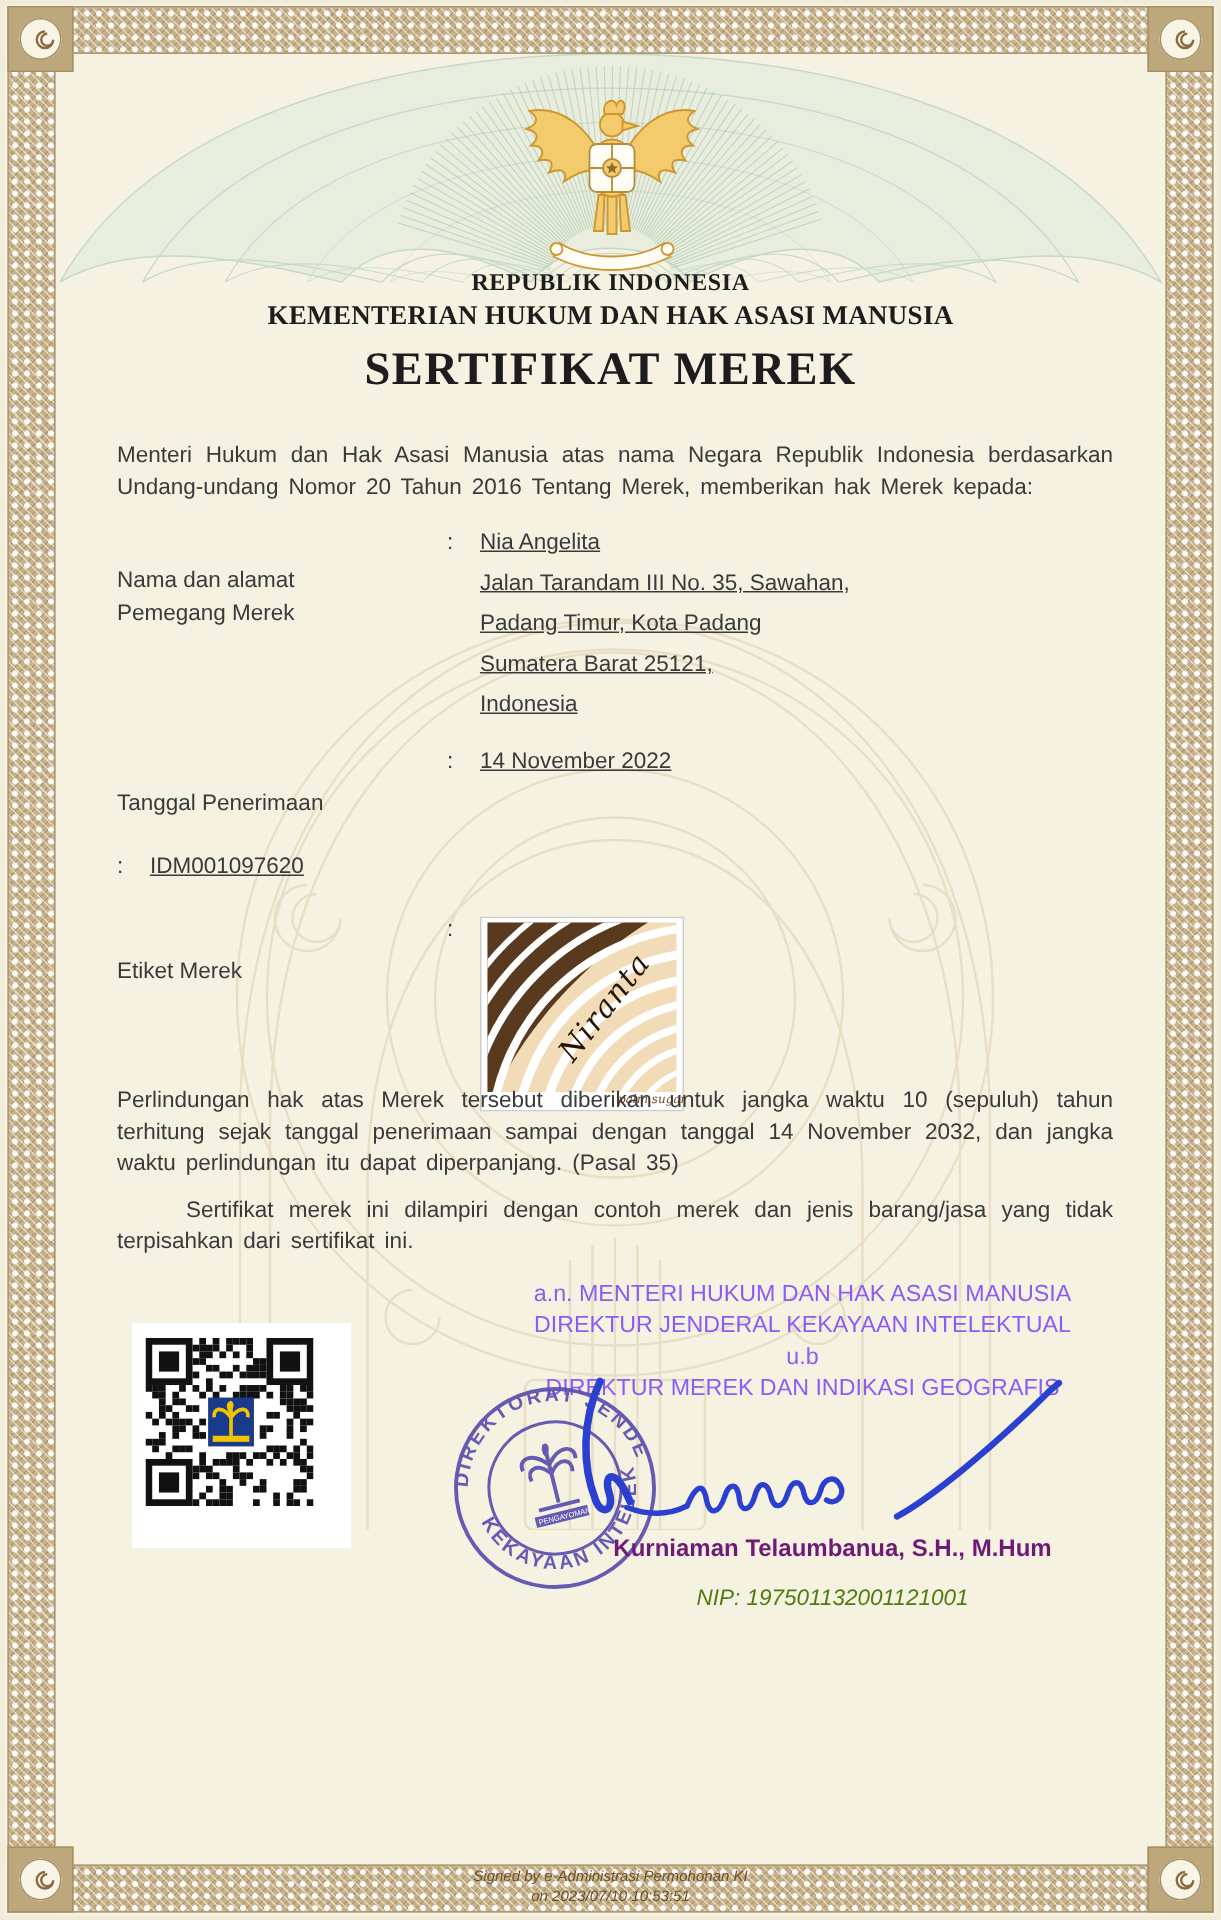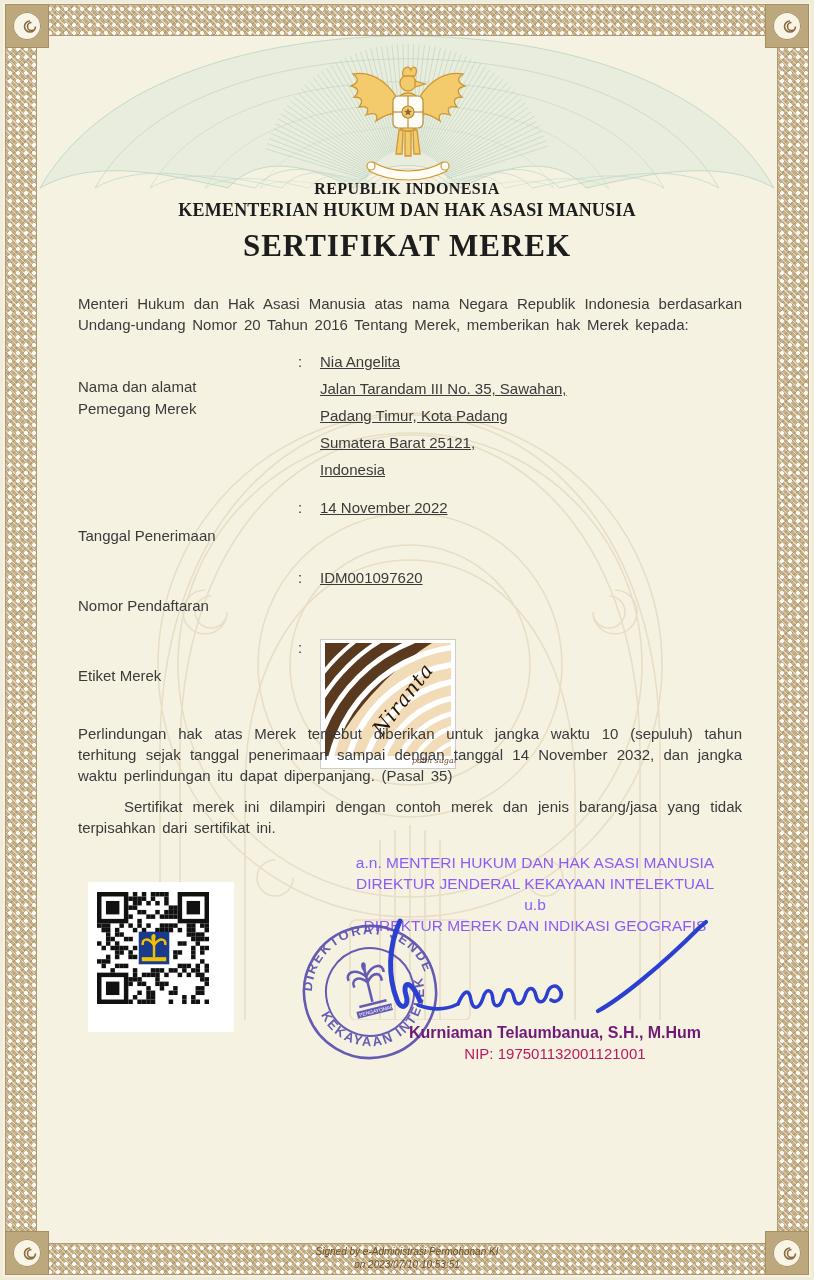--- a/index.html
+++ b/index.html
@@ -61,21 +61,21 @@
   .row-single{margin-bottom:20px;}
   .mark-logo{margin-top:2px;}
   .sigblock{position:absolute;left:300px;top:852px;width:470px;z-index:5;
             text-align:center;font-size:15.5px;color:#8b5cf6;line-height:21px;}
   .qrbox{position:absolute;left:88px;top:882px;width:146px;height:150px;background:#fff;z-index:5;}
   .qrbox svg{position:absolute;left:9px;top:10px;}
   .stamp{position:absolute;left:296px;top:918px;z-index:6;transform:rotate(-14deg);opacity:.92;}
   .signature{position:absolute;left:330px;top:905px;z-index:7;}
   .signer{position:absolute;left:330px;top:1024px;width:450px;z-index:8;text-align:center;}
   .signer .name{font-weight:bold;font-size:16px;color:#701a75;}
-  .signer .nip{font-size:15px;color:#be185d;margin-top:3px;}
+  .signer .nip{font-size:15px;color:#4d7c0f;margin-top:15px;font-style:italic;}
   .footer{position:absolute;left:0;right:0;top:1245px;z-index:9;text-align:center;
           font-size:10px;line-height:13px;color:#6b4f2a;font-style:italic;}
   svg text{font-family:"Liberation Sans", sans-serif;}
   .script-text{font-family:"DejaVu Serif", serif;font-style:italic;}
 </style>
 </head>
 <body>
 
 <div class="page">
 
@@ -271,21 +271,20 @@
         <div>Sumatera Barat 25121,</div>
         <div>Indonesia</div>
       </div>
     </div>
     <div class="frow row-single">
       <div class="flabel">Tanggal Penerimaan</div>
       <div class="fcolon" style="line-height:22px;">:</div>
       <div class="fvalue">14 November 2022</div>
     </div>
     <div class="frow row-single">
-      <div class="flabel">Nomor Pendaftaran</div>
       <div class="fcolon" style="line-height:22px;">:</div>
       <div class="fvalue">IDM001097620</div>
     </div>
     <div class="frow">
       <div class="flabel">Etiket Merek</div>
       <div class="fcolon" style="line-height:22px;">:</div>
       <div class="fvalue">
         
         <svg class="mark-logo" width="136" height="130" viewBox="0 0 136 130">
           <rect x="0.5" y="0.5" width="135" height="129" fill="#ffffff" stroke="#cccccc"></rect>

